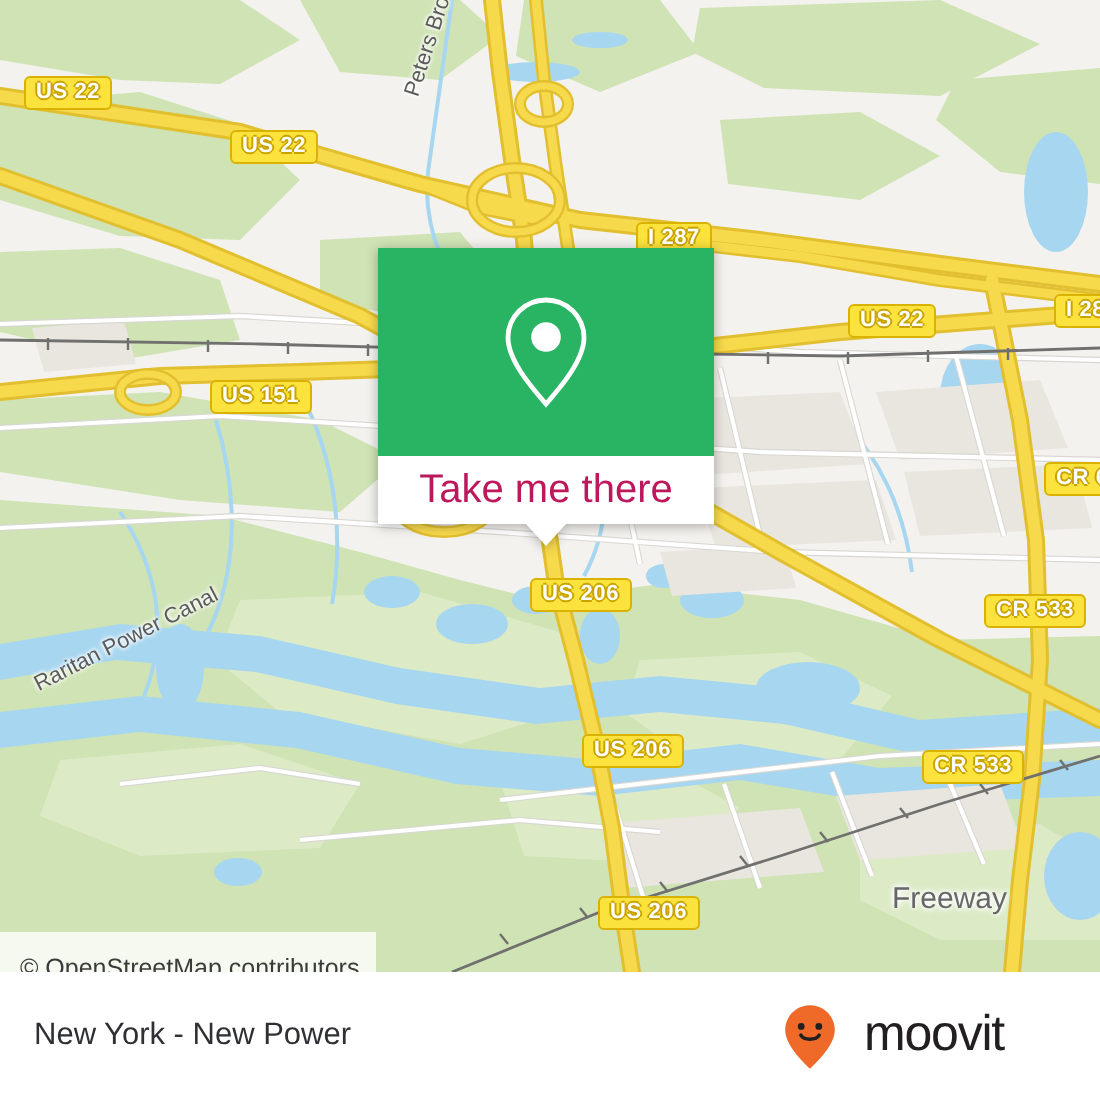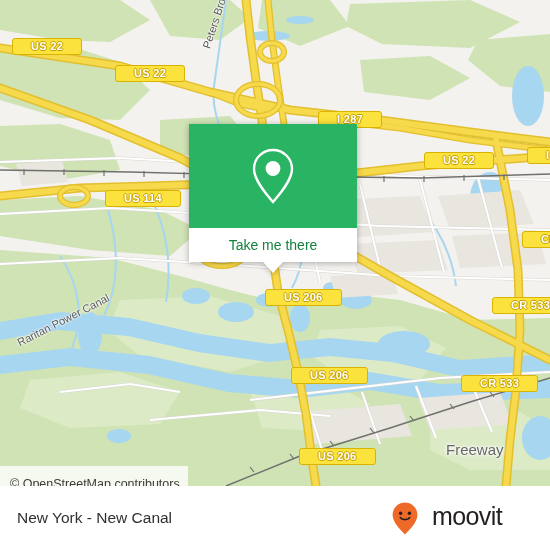--- a/index.html
+++ b/index.html
@@ -47,21 +47,21 @@
     position: absolute;
     box-sizing: border-box;
     background: #fbe23c;
     border: 1px solid #d9b300;
     border-radius: 3px;
     color: #ffffff;
     font-weight: bold;
     font-size: 11px;
     line-height: 15px;
     height: 17px;
-    padding: 0 18px;
+    padding: 0 5px;
     letter-spacing: 0.3px;
     white-space: nowrap;
     text-shadow:
        1px 0 0 #c9a400, -1px 0 0 #c9a400,
        0 1px 0 #c9a400, 0 -1px 0 #c9a400;
     font-family: "Liberation Sans", sans-serif;
   }
 
   
   .map-label {
@@ -104,22 +104,22 @@
   }
   #callout-footer {
     position: relative;
     background: #ffffff;
     height: 34px;
     display: flex;
     align-items: center;
     justify-content: center;
   }
   #callout-label {
-    color: #15803d;
-    font-size: 14px;
+    color: #be185d;
+    font-size: 20px;
     font-family: "Liberation Sans", sans-serif;
   }
   #callout-tail {
     position: absolute;
     left: 50%;
     margin-left: -10px;
     top: 138px;
     width: 0;
     height: 0;
     border-left: 10px solid transparent;
@@ -347,21 +347,21 @@
                    M410,416 L414,421 M450,404 L454,409 M490,392 L494,397 M530,380 L534,385"></path>
         </g>
       </g>
     </svg>
 
     <div class="shield" style="left:12px; top:38px;">US 22</div>
     <div class="shield" style="left:115px; top:65px;">US 22</div>
     <div class="shield" style="left:318px; top:111px;">I 287</div>
     <div class="shield" style="left:424px; top:152px;">US 22</div>
     <div class="shield" style="left:527px; top:147px;">I 287</div>
-    <div class="shield" style="left:105px; top:190px;">US 114</div>
+    <div class="shield" style="left:105px; top:190px;">US 151</div>
     <div class="shield" style="left:522px; top:231px;">CR 63</div>
     <div class="shield" style="left:265px; top:289px;">US 206</div>
     <div class="shield" style="left:492px; top:297px;">CR 533</div>
     <div class="shield" style="left:291px; top:367px;">US 206</div>
     <div class="shield" style="left:461px; top:375px;">CR 533</div>
     <div class="shield" style="left:299px; top:448px;">US 206</div>
 
     <div class="map-label" style="left:206px; top:42px; transform:rotate(-72deg); transform-origin:0 50%;">Peters Brook</div>
     <div class="map-label" style="left:18px; top:337px; transform:rotate(-27deg); transform-origin:0 50%;">Raritan Power Canal</div>
 
@@ -383,21 +383,21 @@
 
     <div id="attribution">
       <span>© OpenStreetMap contributors</span>
     </div>
 
   </div>
 
   <div id="footer">
 
     <div id="footer-address">
-      <div>New York - New Canal</div>
+      <div>New York - New Power</div>
     </div>
 
     <div id="moovit-logo">
       <svg id="moovit-pin-icon" viewBox="0 0 26 33" xmlns="http://www.w3.org/2000/svg">
         <path d="M13 0.6 C6.1 0.6 0.6 6.1 0.6 13 C0.6 20.4 9.1 28.6 13 32.4
                  C16.9 28.6 25.4 20.4 25.4 13 C25.4 6.1 19.9 0.6 13 0.6 Z" fill="#ef6a29"></path>
         <circle cx="8.6" cy="11.2" r="1.7" fill="#231f20"></circle>
         <circle cx="17.4" cy="11.2" r="1.7" fill="#231f20"></circle>
         <path d="M8.4 15.6 C10 18.3 16 18.3 17.6 15.6" fill="none" stroke="#231f20" stroke-width="1.8" stroke-linecap="round"></path>
       </svg>

